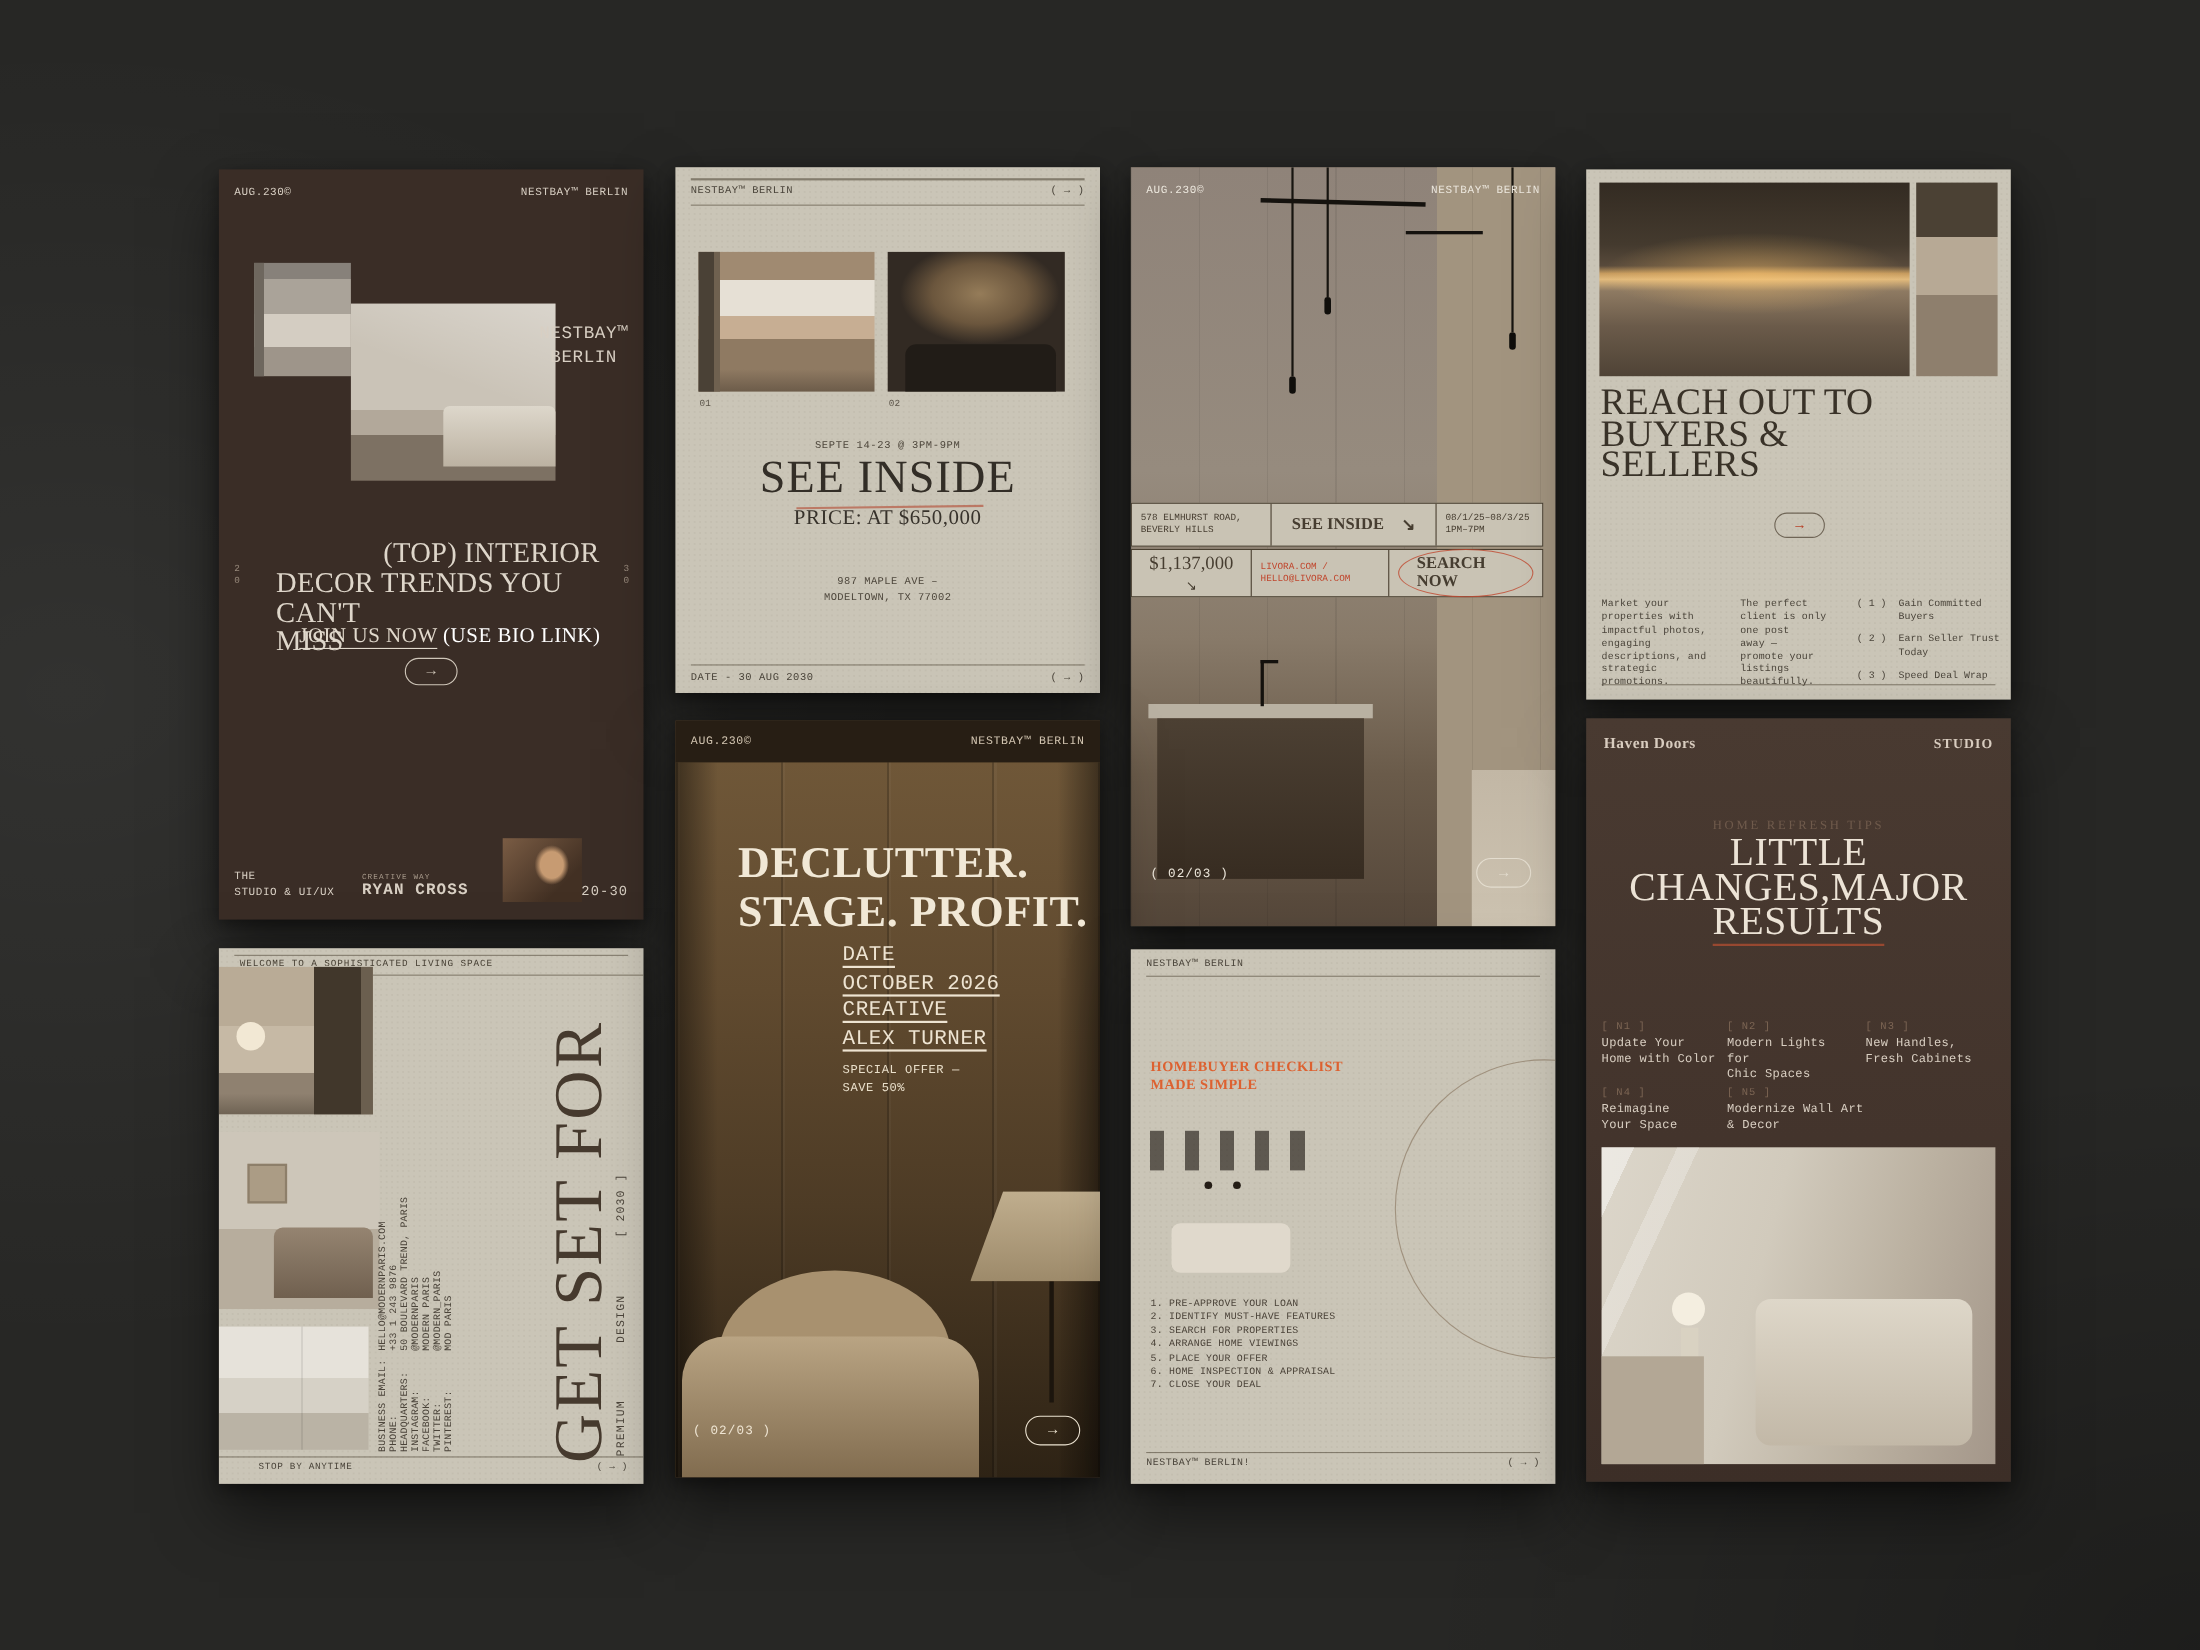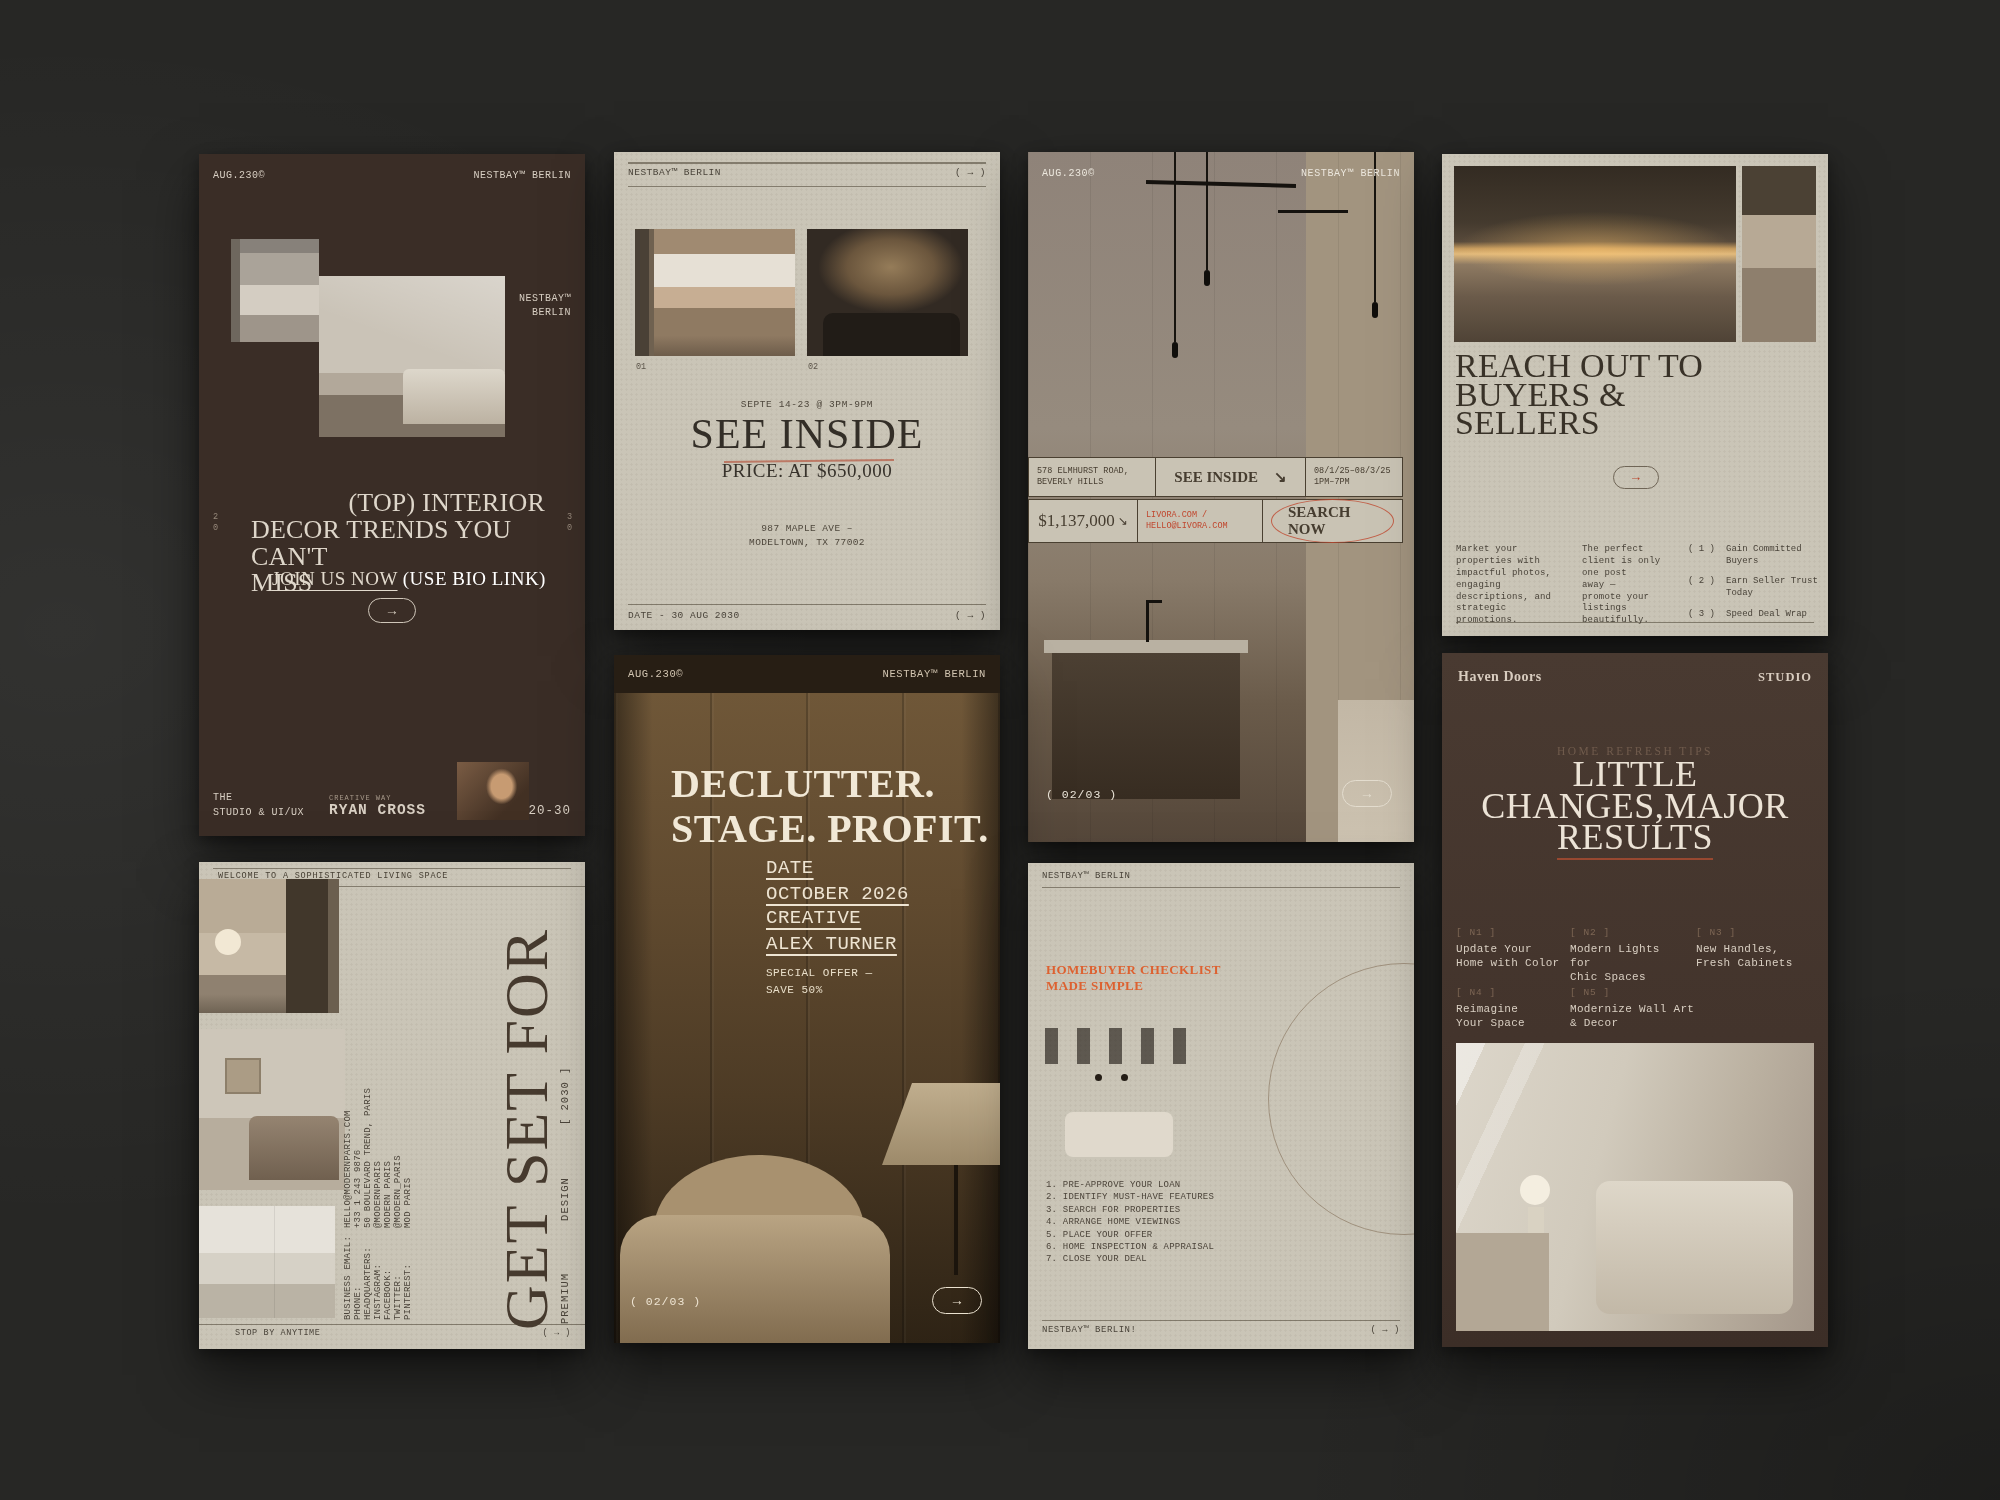--- a/index.html
+++ b/index.html
@@ -24,21 +24,21 @@
   
   #card1{left:199px;top:154px;width:386px;height:682px;background:#3a2d26;color:#d8cfc3;}
   #c1-head{top:16px;font-size:10px;}
   #c1-photoA{left:32px;top:85px;width:88px;height:103px;
     background:linear-gradient(90deg,#6e675e 0 10%,transparent 10%),
     linear-gradient(180deg,#87817a 0 14%,#aaa399 14% 45%,#d4cdc2 45% 74%,#9e958a 74% 100%);}
   #c1-photoB{left:120px;top:122px;width:186px;height:161px;
     background:linear-gradient(200deg,rgba(255,255,255,.30),transparent 45%),
     linear-gradient(180deg,#cac3b7 0 60%,#b2a89a 60% 74%,#7d7163 74% 100%);}
   #c1-bed{position:absolute;left:45%;bottom:8%;width:55%;height:34%;background:linear-gradient(180deg,#ddd7cb,#bcb2a2);border-radius:6px 6px 0 0;}
-  #c1-brandstack{position:absolute;right:14px;top:138px;text-align:right;font-size:10px;line-height:1.4;letter-spacing:.5px;}
+  #c1-brandstack{position:absolute;right:14px;top:138px;text-align:center;font-size:16px;line-height:1.4;letter-spacing:.5px;}
   .c1-side{position:absolute;top:358px;font-size:8.5px;line-height:1.25;color:#97897b;}
   #c1-sideL{left:14px;} #c1-sideR{right:13px;}
   #c1-headline{position:absolute;left:52px;top:336px;width:294px;font-size:26px;line-height:1.03;color:#ded6ca;letter-spacing:.2px;}
   #c1-headline .r{text-align:right;}
   #c1-cta{position:absolute;left:60px;top:414px;width:300px;text-align:center;font-size:19px;letter-spacing:.5px;}
   #c1-cta .lnk{color:#e2dacd;text-decoration:underline;text-underline-offset:5px;cursor:pointer;}
   #c1-cta .note{color:#ffffff;}
   #c1-pill{left:169px;top:444px;width:46px;height:23px;font-size:14px;color:#cfc6b9;}
   #c1-studio{position:absolute;left:14px;bottom:16px;font-size:10px;line-height:1.45;letter-spacing:.5px;}
   #c1-creative{position:absolute;left:130px;bottom:18px;}
@@ -89,21 +89,21 @@
   #c3-head{top:16px;font-size:10px;color:#ece7dd;letter-spacing:.6px;}
   #c3-band{position:absolute;left:0;top:305px;width:375px;color:#463d30;}
   .c3-row{display:flex;background:#c9c3b4;border:1.2px solid #4a4031;}
   .c3-row + .c3-row{margin-top:2px;}
   .c3-cell{display:flex;flex-direction:column;justify-content:center;padding:4px 8px;box-sizing:border-box;}
   .c3-cell + .c3-cell{border-left:1.2px solid #4a4031;}
   #c3-r1{height:38px;} #c3-r2{height:42px;}
   #c3-addr{width:126px;font-size:8.5px;line-height:1.25;}
   #c3-see{width:150px;flex-direction:row;align-items:center;justify-content:center;gap:16px;font-size:15px;font-weight:bold;}
   #c3-dates{width:97px;font-size:8.5px;line-height:1.25;}
-  #c3-price{width:108px;flex-direction:row;align-items:center;gap:3px;font-size:17px;}
+  #c3-price{width:108px;flex-direction:column;align-items:center;gap:3px;font-size:17px;}
   #c3-contact{width:125px;font-size:8.5px;line-height:1.25;color:#c0472e;}
   #c3-claim{width:140px;align-items:center;justify-content:center;}
   #c3-claim .oval{border:1.4px solid rgba(193,72,48,.8);border-radius:50%;padding:4px 16px;font-size:15px;font-weight:bold;cursor:pointer;}
   #c3-page{position:absolute;left:18px;top:636px;font-size:11.5px;letter-spacing:1px;color:#ece6da;}
   #c3-pill{right:22px;top:628px;width:48px;height:25px;font-size:14px;color:#e4ddcf;}
 
   
   #card4{left:1442px;top:154px;width:386px;height:482px;}
   #c4-photo{left:12px;top:12px;width:282px;height:176px;
     background:radial-gradient(70% 30% at 50% 47%, rgba(255,198,110,.45), transparent 70%),

